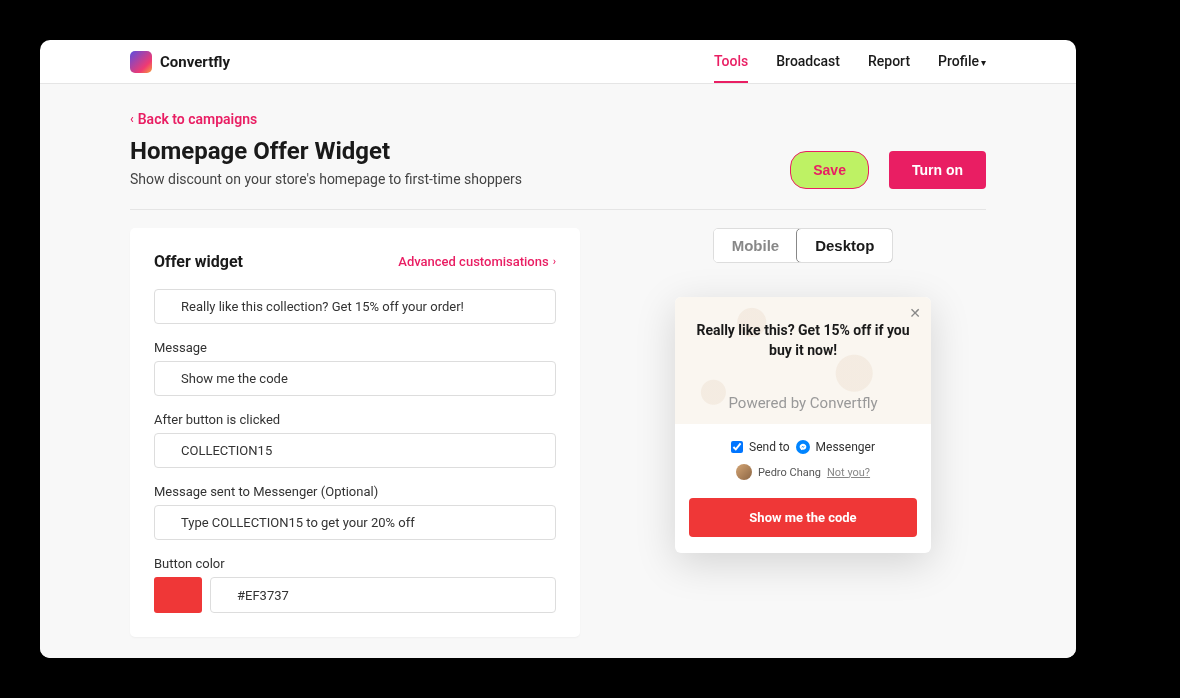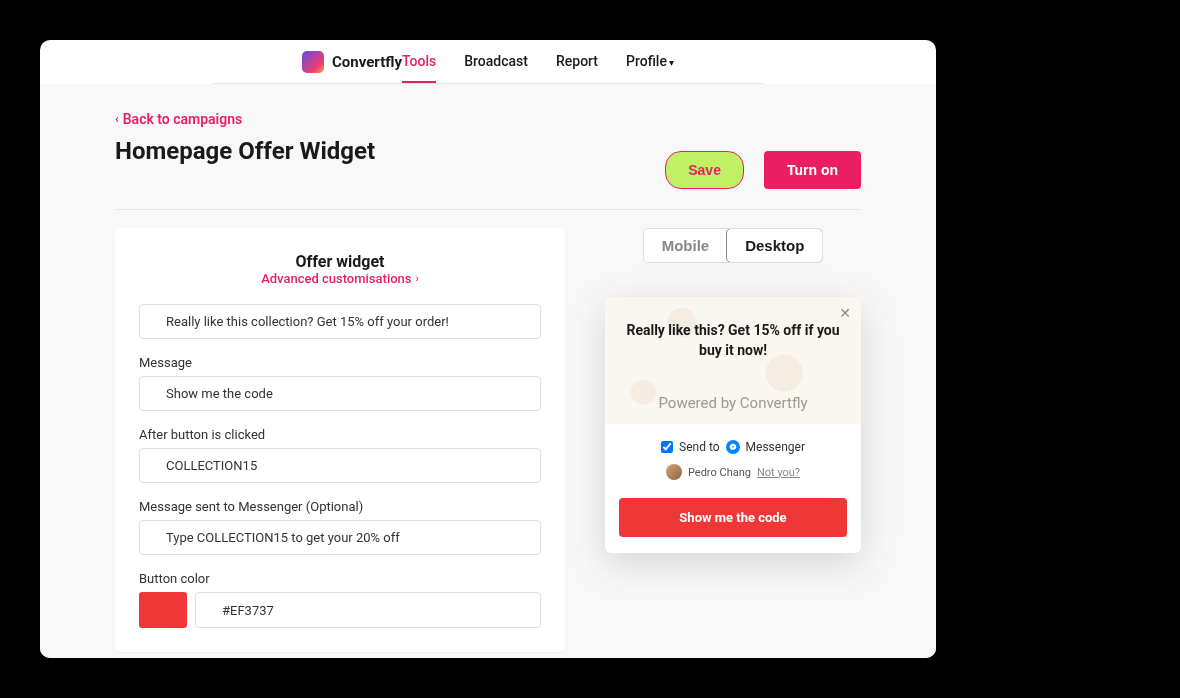--- a/index.html
+++ b/index.html
@@ -1,17 +1,17 @@
 <!DOCTYPE html>
 <html><head>
 <meta charset="utf-8">
 <style>
 * { box-sizing: border-box; margin: 0; padding: 0; }
 body { background: #000; font-family: -apple-system, BlinkMacSystemFont, "Segoe UI", Roboto, sans-serif; width: 1180px; height: 698px; overflow: hidden; }
-.app-window { background: #fff; border-radius: 10px; margin: 40px; width: 896px; height: 618px; overflow: hidden; display: flex; flex-direction: column; align-items: center; }
+.app-window { background: #fff; border-radius: 10px; margin: 40px; width: 1036px; height: 618px; overflow: hidden; display: flex; flex-direction: column; }
 .topbar { display: flex; align-items: center; justify-content: space-between; padding: 0 90px; height: 44px; border-bottom: 1px solid #e5e5e5; }
 .brand { display: flex; align-items: center; gap: 8px; }
 .brand-logo { width: 22px; height: 22px; border-radius: 5px; background: linear-gradient(135deg, #5b4de0 0%, #f03a72 70%, #f5a33c 100%); }
 .brand-name { font-weight: 700; font-size: 15px; color: #1a1a1a; }
 .nav { display: flex; gap: 28px; align-items: center; }
 .nav-item { font-size: 14px; color: #1a1a1a; cursor: pointer; padding: 12px 0; border-bottom: 2px solid transparent; font-weight: 500; }
 .nav-item.active { color: #e91e63; border-bottom-color: #e91e63; }
 .nav-item .chev { font-size: 10px; margin-left: 2px; }
 .page { background: #f8f8f8; flex: 1; padding: 24px 90px; overflow: hidden; }
 .backlink { color: #e91e63; font-size: 14px; font-weight: 600; cursor: pointer; display: inline-flex; align-items: center; gap: 4px; }
@@ -19,21 +19,21 @@
 .page-header-row { display: flex; justify-content: space-between; align-items: flex-start; margin-top: 6px; padding-bottom: 20px; border-bottom: 1px solid #e5e5e5; gap: 29px; }
 .page-title { font-size: 24px; font-weight: 700; color: #1a1a1a; margin-top: 4px; }
 .page-subtitle { font-size: 14px; color: #444; margin-top: 6px; }
 .header-actions { display: flex; gap: 12px; margin-top: 18px; }
 .btn { padding: 10px 22px; border-radius: 4px; font-size: 14px; font-weight: 600; cursor: pointer; border: 1px solid transparent; }
 .btn-outline { background: #bef264; border-color: #e91e63; color: #e91e63; border-radius: 16px; }
 .btn-primary { background: #e91e63; color: #fff; margin-left: 8px; }
 .content-row { display: flex; gap: 40px; margin-top: 18px; }
 .left-col { width: 450px; }
 .card { background: #fff; border-radius: 5px; padding: 24px; box-shadow: 0 1px 2px rgba(0,0,0,0.04); }
-.card-header { display: flex; justify-content: space-between; align-items: center; margin-bottom: 18px; flex-direction: column; }
+.card-header { display: flex; justify-content: space-between; align-items: center; margin-bottom: 18px; }
 .card-title { font-size: 16px; font-weight: 700; color: #1a1a1a; }
 .adv-link { color: #e91e63; font-size: 13px; font-weight: 500; cursor: pointer; display: inline-flex; align-items: center; gap: 4px; }
 .adv-link .chev { font-size: 11px; }
 .field { margin-bottom: 16px; }
 .field-label { font-size: 13px; color: #333; margin-bottom: 6px; display: block; }
 .field-input { width: 100%; padding: 9px 26px; border: 1px solid #ddd; border-radius: 4px; font-size: 13px; color: #333; font-family: inherit; }
 .color-row { display: flex; gap: 8px; }
 .color-swatch { width: 48px; height: 36px; background: #ef3737; border-radius: 3px; }
 .color-row .field-input { flex: 1; }
 .right-col { flex: 1; display: flex; flex-direction: column; align-items: center; }
@@ -78,20 +78,21 @@
 
   <div class="page">
     <div class="backlink">
       <span class="chev">‹</span>
       <span>Back to campaigns</span>
     </div>
 
     <div class="page-header-row">
       <div>
         <div class="page-title">Homepage Offer Widget</div>
+        <div class="page-subtitle">Show discount on your store's homepage to first-time shoppers</div>
       </div>
       <div class="header-actions">
         <button class="btn btn-outline">Save</button>
         <button class="btn btn-primary">Turn on</button>
       </div>
     </div>
 
     <div class="content-row">
 
       <div class="left-col">

